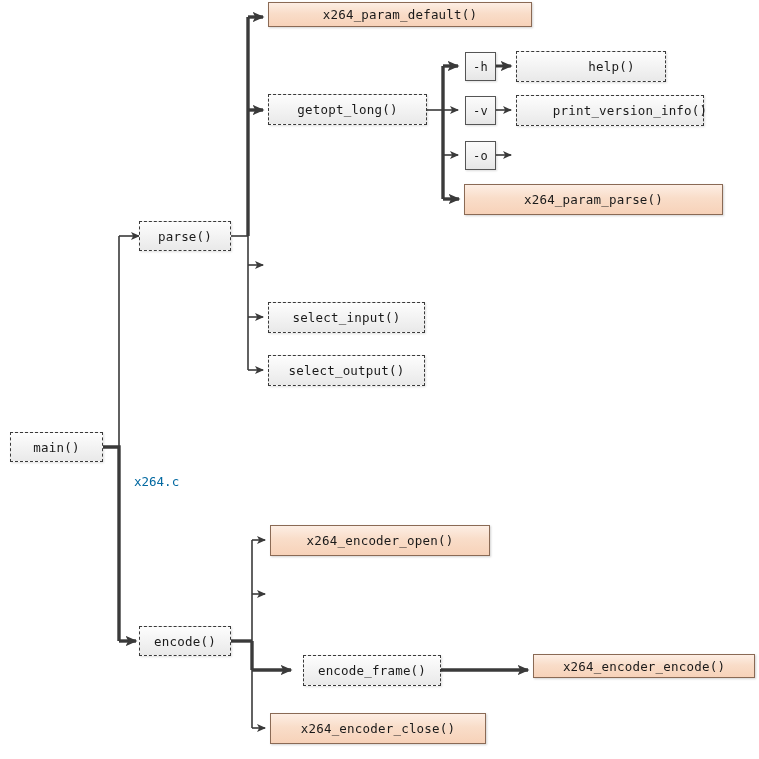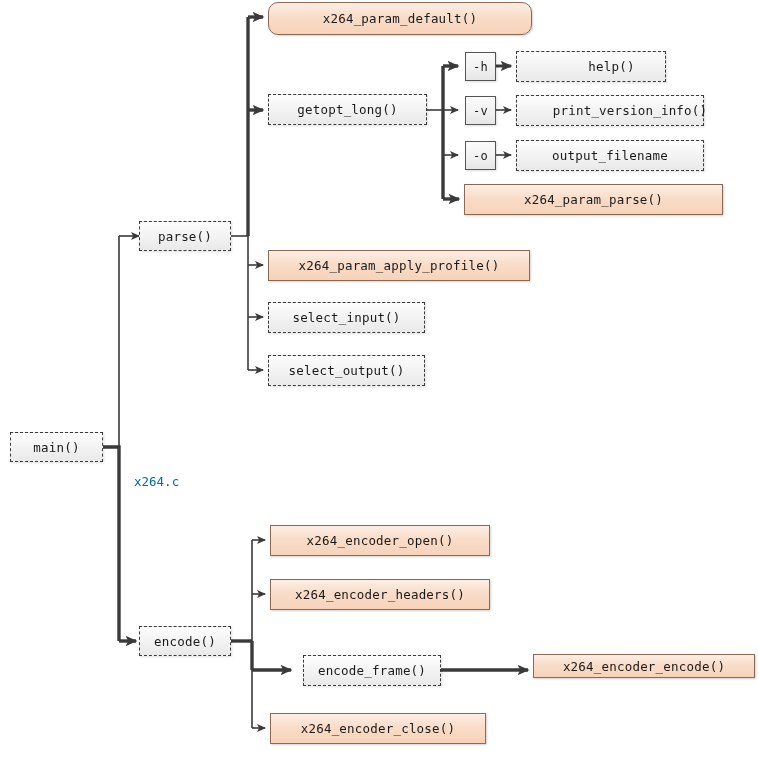--- a/index.html
+++ b/index.html
@@ -139,31 +139,28 @@
   </div>
 
   <div class="node dashed" style="left:139px; top:626px; width:92px; height:30px;">
     <span>encode()</span>
   </div>
 
   <div class="node dashed" style="left:139px; top:221px; width:92px; height:30px;">
     <span>parse()</span>
   </div>
 
-  <div class="node solid" style="left:268px; top:2px; width:264px; height:33px;border-radius:10px;">
+  <div class="node solid" style="left:268px; top:2px; width:264px; height:25px;">
     <span>x264_param_default()</span>
   </div>
 
   <div class="node dashed" style="left:268px; top:94px; width:159px; height:31px;">
     <span>getopt_long()</span>
   </div>
 
-  <div class="node solid" style="left:268px; top:250px; width:262px; height:31px;">
-    <span>x264_param_apply_profile()</span>
-  </div>
 
   <div class="node dashed" style="left:268px; top:302px; width:157px; height:31px;">
     <span>select_input()</span>
   </div>
 
   <div class="node dashed" style="left:268px; top:355px; width:157px; height:31px;">
     <span>select_output()</span>
   </div>
 
   <div class="node opt" style="left:465px; top:52px; width:31px; height:29px;">
@@ -179,35 +176,29 @@
   </div>
 
   <div class="node dashed" style="left:516px; top:51px; width:150px; height:31px;padding-left:41px;">
     <span>help()</span>
   </div>
 
   <div class="node dashed" style="left:516px; top:95px; width:188px; height:31px;padding-left:40px;">
     <span>print_version_info()</span>
   </div>
 
-  <div class="node dashed" style="left:516px; top:140px; width:188px; height:31px;">
-    <span>output_filename</span>
-  </div>
 
   <div class="node solid" style="left:464px; top:184px; width:259px; height:31px;justify-content:center;">
     <span>x264_param_parse()</span>
   </div>
 
   <div class="node solid" style="left:270px; top:525px; width:220px; height:31px;text-align:center;">
     <span>x264_encoder_open()</span>
   </div>
 
-  <div class="node solid" style="left:270px; top:579px; width:220px; height:31px;">
-    <span>x264_encoder_headers()</span>
-  </div>
 
   <div class="node dashed" style="left:303px; top:655px; width:138px; height:31px;">
     <span>encode_frame()</span>
   </div>
 
   <div class="node solid" style="left:533px; top:654px; width:222px; height:24px;">
     <span>x264_encoder_encode()</span>
   </div>
 
   <div class="node solid" style="left:270px; top:713px; width:216px; height:31px;">

